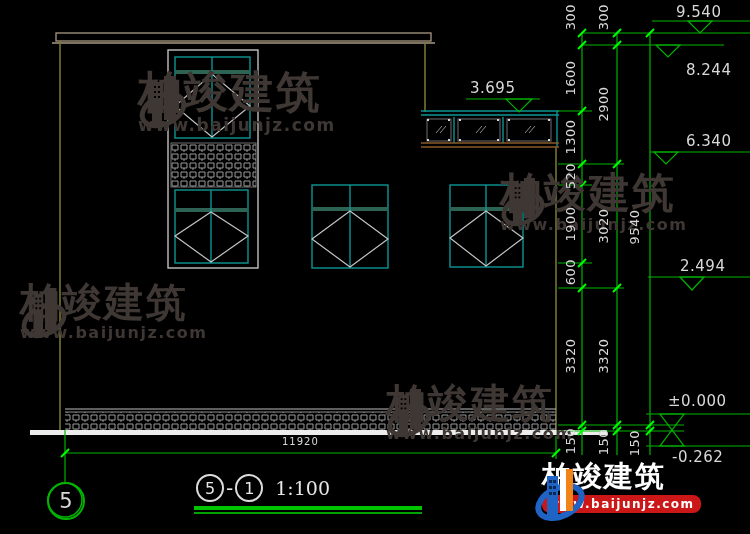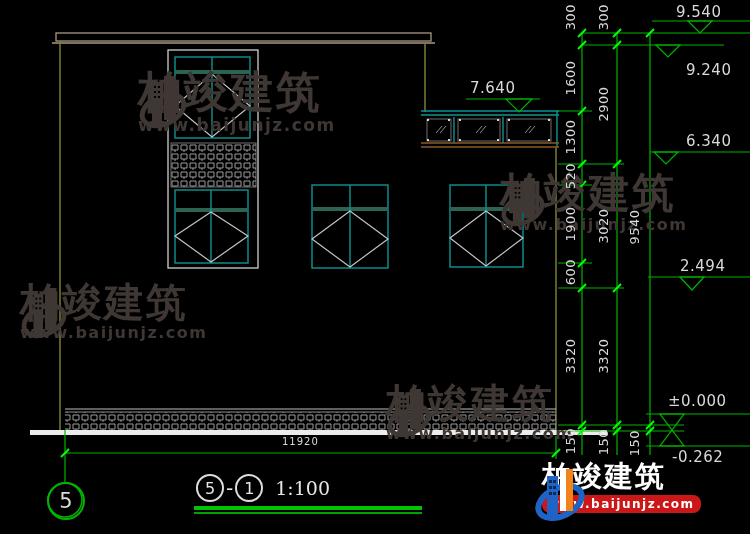--- a/index.html
+++ b/index.html
@@ -210,22 +210,22 @@
   <div class="txt dim-v" style="left:574px;top:218px">3020</div>
   <div class="txt dim-v" style="left:574px;top:348px">3320</div>
   <div class="txt dim-v" style="left:574px;top:434px">150</div>
 
   <div class="txt dim-v" style="left:605px;top:219px">9540</div>
   <div class="txt dim-v" style="left:605px;top:435px">150</div>
 
   <div class="txt dim-h" style="left:282px;top:436px">11920</div>
 
   <div class="txt elev" style="left:676px;top:3px">9.540</div>
-  <div class="txt elev" style="left:686px;top:61px">9.240</div>
-  <div class="txt elev" style="left:470px;top:79px">7.640</div>
+  <div class="txt elev" style="left:686px;top:61px">8.244</div>
+  <div class="txt elev" style="left:470px;top:79px">3.695</div>
   <div class="txt elev" style="left:686px;top:132px">6.340</div>
   <div class="txt elev" style="left:680px;top:257px">2.494</div>
   <div class="txt elev" style="left:668px;top:392px">±0.000</div>
   <div class="txt elev" style="left:672px;top:448px">-0.262</div>
 
   <div class="wm" style="left:138px;top:70px">
     <svg width="50" height="64" viewBox="0 0 50 64">
       <ellipse cx="25" cy="40" rx="22" ry="14" fill="none" stroke="#3e3733" stroke-width="5" transform="rotate(-25 25 40)"></ellipse>
       <path d="M14 12 h10 v44 h-10 z M26 6 h12 v44 h-12 z" fill="#3e3733"></path>
       <path d="M16 16 h2 v2 h-2z M20 16 h2 v2 h-2z M16 21 h2 v2 h-2z M20 21 h2 v2 h-2z M16 26 h2 v2 h-2z M20 26 h2 v2 h-2z" fill="#000"></path>

